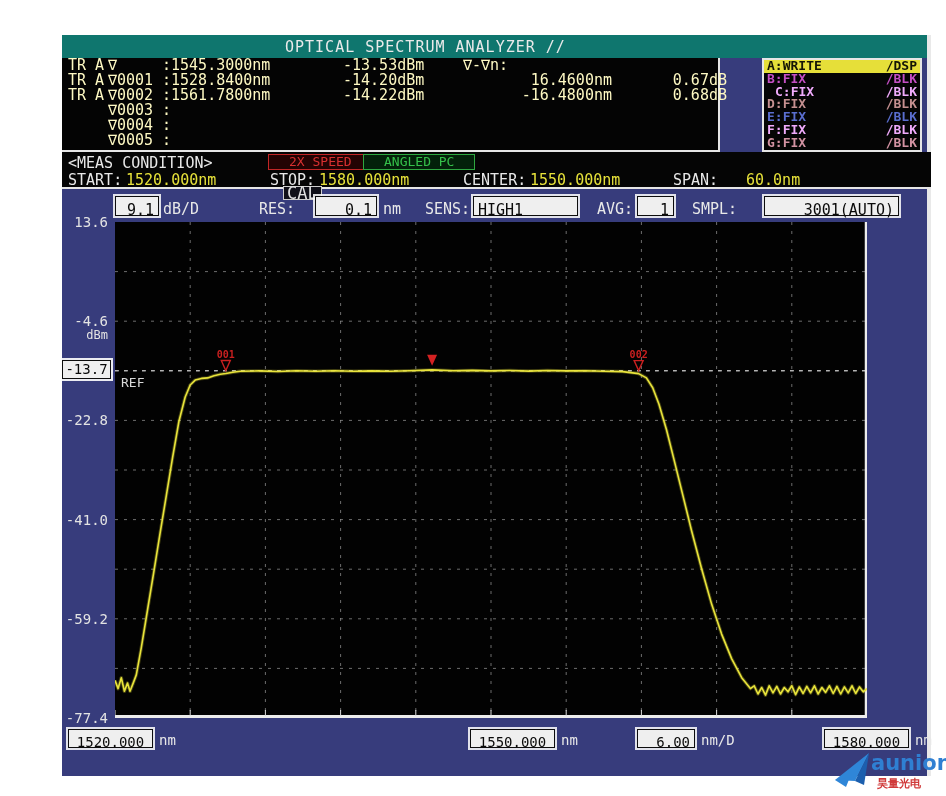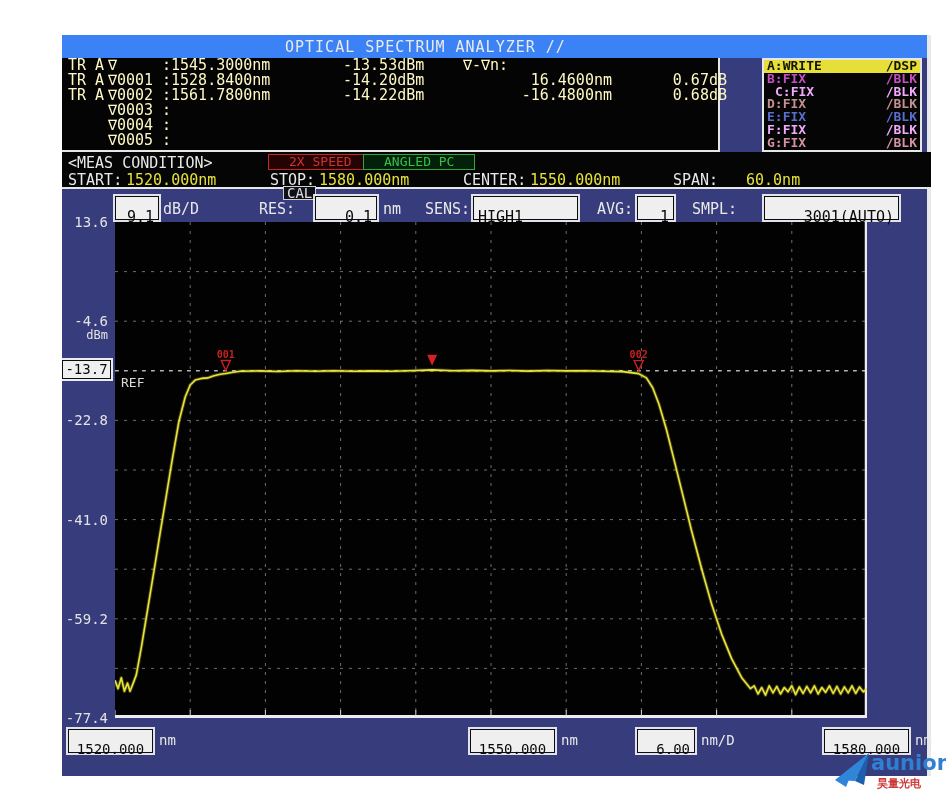--- a/index.html
+++ b/index.html
@@ -3,21 +3,21 @@
 <meta charset="utf-8">
 <style>
   * { margin:0; padding:0; box-sizing:border-box; }
   body { font-family:"DejaVu Sans Mono", monospace; background:#ffffff; }
   #page { position:relative; width:946px; height:796px; background:#ffffff; overflow:hidden; }
 
   #screen { position:absolute; left:62px; top:35px; width:869px; height:741px;
             background:#373c7c; border-right:4px solid #e9e9e9; }
 
   
-  .titlebar { position:absolute; left:0; top:0; width:100%; height:23px; background:#3b82f6; }
+  .titlebar { position:absolute; left:0; top:0; width:100%; height:23px; background:#0f766e; }
   .titlebar span { position:absolute; left:223px; top:3px; color:#eaeaea; font-size:15px; letter-spacing:1px; }
 
   
   .readout-panel { position:absolute; left:0; top:23px; width:658px; height:94px; background:#040404;
                    border-right:2px solid #e6e6e6; border-bottom:2px solid #e6e6e6; color:#fef9c3;
                    font-size:15px; }
   .ro-row { position:relative; height:15px; line-height:15px; }
   .ro-row span { position:absolute; white-space:pre; }
   .c1 { left:6px; }
   .c2 { left:46px; }
@@ -41,24 +41,24 @@
   .badge { border:1px solid; padding:0 20px; font-size:13px; line-height:14px; }
   .badge-red { color:#d83030; border-color:#c22626; background:#230303; }
   .badge-green { color:#35c04a; border-color:#2ea840; background:#03210a; }
   .lbl-y { color:#e6e13a; }
 
   
   .settings-row { position:absolute; left:0; top:154px; width:869px; height:33px; color:#e8e8e8; font-size:15px; }
   .settings-row > span { position:absolute; top:11px; white-space:pre; }
   .field { position:absolute; top:7px; height:20px; background:#efefef; color:#0a0a0a;
            border:1px solid #0d0d0d; box-shadow:0 0 0 2px rgba(255,255,255,.85);
-           font-size:15px; line-height:18px; padding:11px 4px; white-space:pre; }
+           font-size:15px; line-height:18px; padding:4px 4px; white-space:pre; }
   .f-right { text-align:right; }
   .cal-box { position:absolute; left:221px; top:-3px; color:#e0e0e0; border:1px solid #cfcfcf;
-             background:#101018; font-size:14px; line-height:12px; padding:0 3px; }
+             background:#101018; font-size:17px; line-height:12px; padding:0 3px; }
 
   
   .plot-wrap { position:absolute; left:53px; top:187px; width:752px; height:496px; background:#020202; }
   .ref-label { position:absolute; left:6px; top:153px; color:#d9d9d9; font-size:13px; }
   .y-labels { position:absolute; left:0px; top:187px; width:49px; height:496px; }
   .y-labels span { position:absolute; right:3px; color:#e3e3e3; font-size:14px; white-space:pre; }
 
   .ref-box { position:absolute; left:0px; top:325px; width:49px; height:19px; background:#efefef;
              color:#0a0a0a; border:1px solid #0d0d0d; box-shadow:0 0 0 2px rgba(255,255,255,.9);
              font-size:14px; line-height:17px; text-align:center; }

